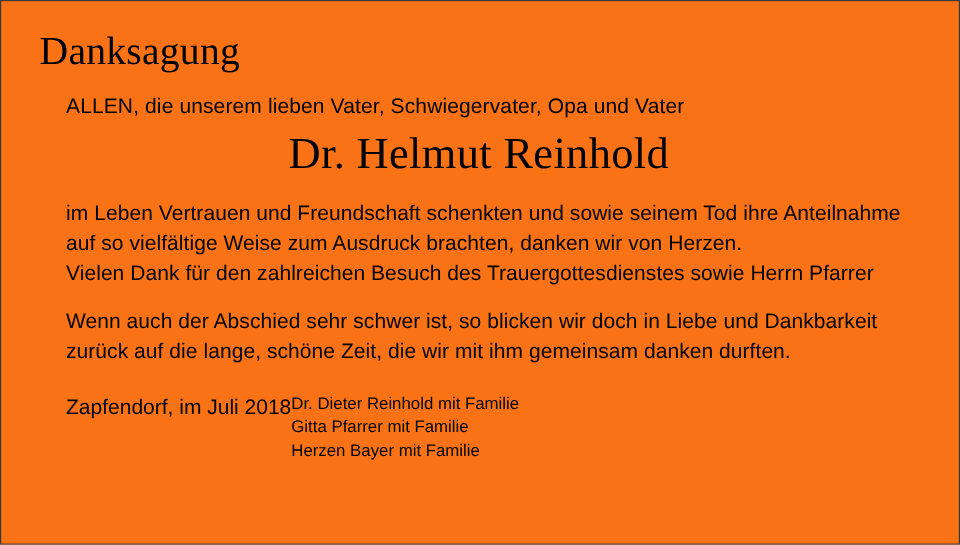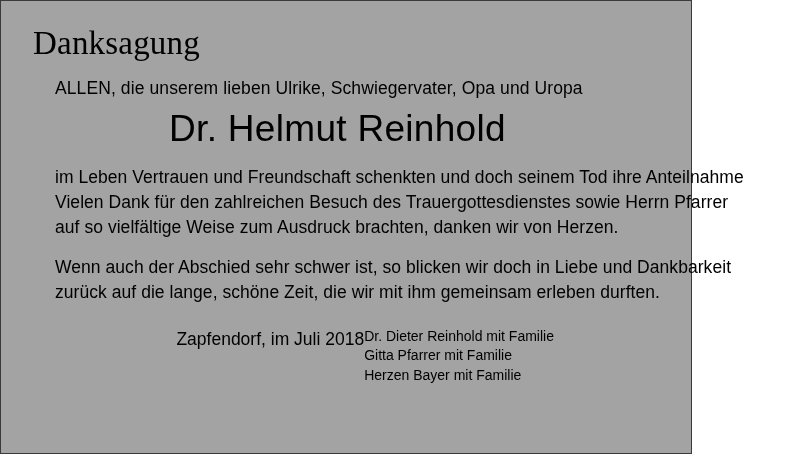--- a/index.html
+++ b/index.html
@@ -10,25 +10,25 @@
   body {
     width: 800px;
     height: 454px;
     font-family: "Liberation Sans", sans-serif;
     color: #000000;
     overflow: hidden;
   }
   .notice {
     position: relative;
     box-sizing: border-box;
-    width: 692px;
+    width: 800px;
     height: 454px;
-    background: #a3a3a3;
+    background: #f97316;
     border: 1px solid #3a3a3a;
-    padding: 22px 47px 14px 30px;
+    padding: 22px 32px 14px 30px;
   }
   .headline {
     font-family: "Liberation Serif", serif;
     font-size: 33px;
     font-weight: 400;
     letter-spacing: 0.2px;
     line-height: 1.1;
     margin: 2px 0 16px 2px;
   }
   .intro {
@@ -37,37 +37,38 @@
     margin: 0 0 6px 24px;
     letter-spacing: 0.1px;
   }
   .name {
     text-align: center;
     font-size: 37px;
     line-height: 1.2;
     letter-spacing: 0.3px;
     margin: 4px 0 14px 0;
     white-space: nowrap;
+    font-family: Liberation Serif, serif;
   }
   .para {
     font-size: 17.5px;
     line-height: 1.42;
     margin: 0 0 0 24px;
     letter-spacing: 0.05px;
   }
   .para.block-gap {
     margin-top: 15px;
   }
   .para .line {
     display: block;
     white-space: nowrap;
   }
   .footer {
     display: flex;
-    justify-content: flex-end;
+    justify-content: flex-start;
     align-items: flex-start;
     margin: 22px 0 0 24px;
   }
   .place {
     font-size: 17.5px;
     line-height: 1.42;
     white-space: nowrap;
   }
   .family {
     font-size: 14px;
@@ -79,33 +80,33 @@
     white-space: nowrap;
   }
 </style>
 </head>
 <body>
 
 <div class="notice">
 
   <div class="headline">Danksagung</div>
 
-  <div class="intro">ALLEN,  die unserem lieben Ulrike, Schwiegervater, Opa und Uropa</div>
+  <div class="intro">ALLEN,  die unserem lieben Vater, Schwiegervater, Opa und Vater</div>
 
   <div class="name">Dr. Helmut Reinhold</div>
 
   <div class="para">
-    <span class="line">im Leben Vertrauen und Freundschaft schenkten und doch seinem Tod ihre Anteilnahme</span>
+    <span class="line">im Leben Vertrauen und Freundschaft schenkten und sowie seinem Tod ihre Anteilnahme</span>
+    <span class="line">auf so vielfältige Weise zum Ausdruck brachten, danken wir von Herzen.</span>
     <span class="line">Vielen Dank für den zahlreichen Besuch des Trauergottesdienstes sowie Herrn Pfarrer</span>
-    <span class="line">auf so vielfältige Weise zum Ausdruck brachten, danken wir von Herzen.</span>
   </div>
 
   <div class="para block-gap">
     <span class="line">Wenn auch der Abschied sehr schwer ist, so blicken wir doch in Liebe und Dankbarkeit</span>
-    <span class="line">zurück auf die lange, schöne Zeit, die wir mit ihm gemeinsam erleben durften.</span>
+    <span class="line">zurück auf die lange, schöne Zeit, die wir mit ihm gemeinsam danken durften.</span>
   </div>
 
   <div class="footer">
     <div class="place">Zapfendorf, im Juli 2018</div>
     <div class="family">
       <span class="line">Dr. Dieter Reinhold mit Familie</span>
       <span class="line">Gitta Pfarrer mit Familie</span>
       <span class="line">Herzen Bayer mit Familie</span>
     </div>
   </div>

